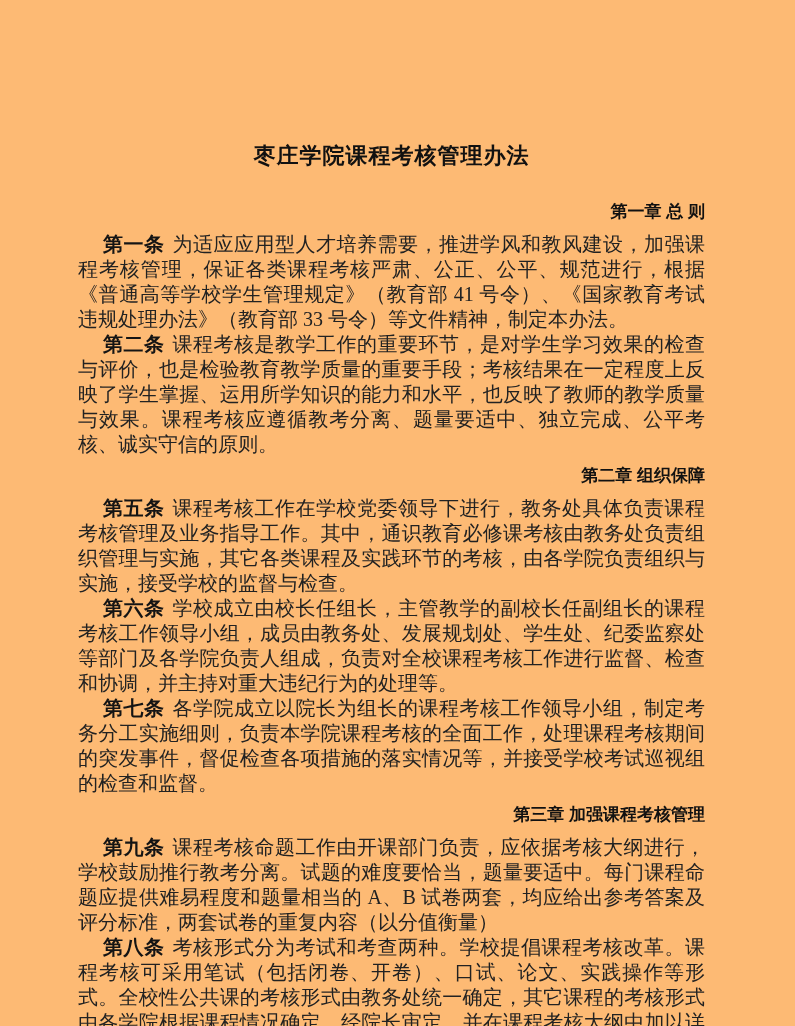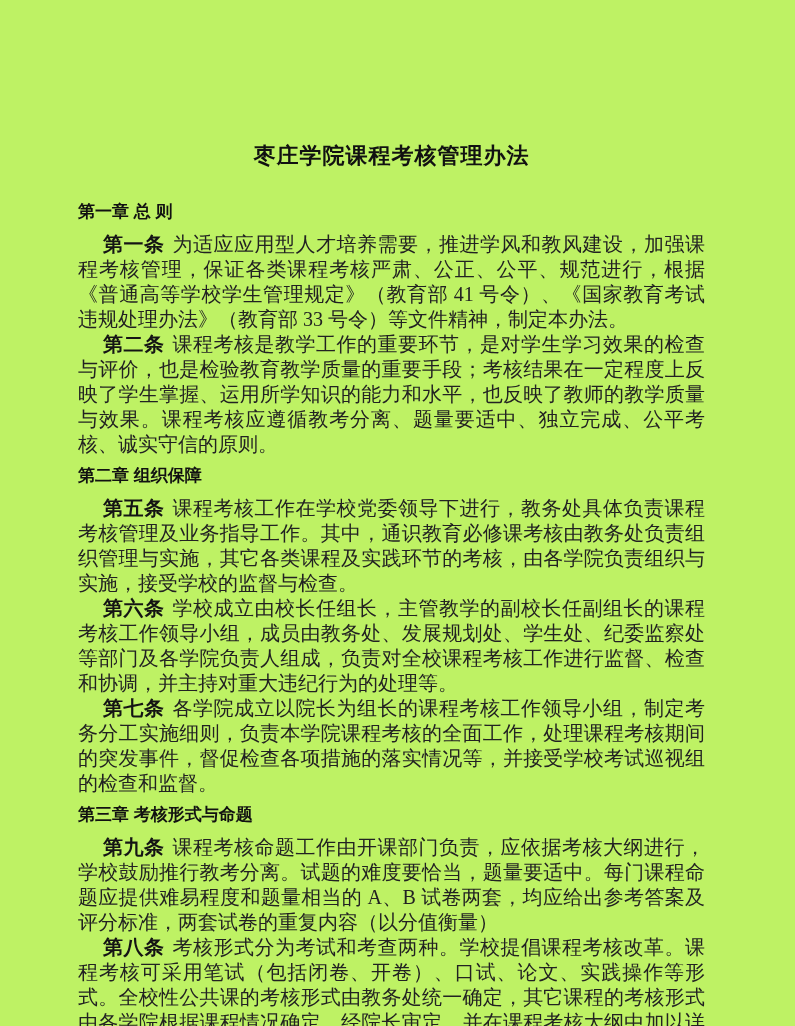--- a/index.html
+++ b/index.html
@@ -5,42 +5,42 @@
   html, body {
     margin: 0;
     padding: 0;
     background: #ffffff;
   }
   .page {
     position: relative;
     width: 795px;
     height: 1026px;
     margin: 0;
-    background: #bef264;
+    background: #fdba74;
     overflow: hidden;
     box-sizing: border-box;
     padding: 143px 90px 0 78px;
     color: #1f1f1f;
     font-family: "Liberation Serif", "DejaVu Serif", serif;
   }
   .doc-title {
     margin: 0 0 30px 0;
     font-size: 22px;
     line-height: 26px;
     font-weight: bold;
     text-align: center;
     letter-spacing: 1px;
     color: #111111;
   }
   .chapter-heading {
     margin: 6px 0 8px 0;
     font-size: 17px;
     line-height: 25px;
     font-weight: bold;
-    text-align: left;
+    text-align: right;
     color: #111111;
     font-family: "Liberation Sans", "DejaVu Sans", sans-serif;
   }
   .article {
     margin: 0;
     font-size: 20px;
     line-height: 25px;
     text-align: justify;
     text-justify: inter-ideograph;
     text-indent: 25px;
@@ -67,18 +67,18 @@
   </section>
 
   <section>
     <h2 class="chapter-heading">第二章 组织保障</h2>
     <p class="article"><span class="article-label">第五条</span><span class="article-text">课程考核工作在学校党委领导下进行，教务处具体负责课程考核管理及业务指导工作。其中，通识教育必修课考核由教务处负责组织管理与实施，其它各类课程及实践环节的考核，由各学院负责组织与实施，接受学校的监督与检查。</span></p>
     <p class="article"><span class="article-label">第六条</span><span class="article-text">学校成立由校长任组长，主管教学的副校长任副组长的课程考核工作领导小组，成员由教务处、发展规划处、学生处、纪委监察处等部门及各学院负责人组成，负责对全校课程考核工作进行监督、检查和协调，并主持对重大违纪行为的处理等。</span></p>
     <p class="article"><span class="article-label">第七条</span><span class="article-text">各学院成立以院长为组长的课程考核工作领导小组，制定考务分工实施细则，负责本学院课程考核的全面工作，处理课程考核期间的突发事件，督促检查各项措施的落实情况等，并接受学校考试巡视组的检查和监督。</span></p>
   </section>
 
   <section>
-    <h2 class="chapter-heading">第三章 考核形式与命题</h2>
+    <h2 class="chapter-heading">第三章 加强课程考核管理</h2>
     <p class="article"><span class="article-label">第九条</span><span class="article-text">课程考核命题工作由开课部门负责，应依据考核大纲进行，学校鼓励推行教考分离。试题的难度要恰当，题量要适中。每门课程命题应提供难易程度和题量相当的 A、B 试卷两套，均应给出参考答案及评分标准，两套试卷的重复内容（以分值衡量）</span></p>
     <p class="article"><span class="article-label">第八条</span><span class="article-text">考核形式分为考试和考查两种。学校提倡课程考核改革。课程考核可采用笔试（包括闭卷、开卷）、口试、论文、实践操作等形式。全校性公共课的考核形式由教务处统一确定，其它课程的考核形式由各学院根据课程情况确定，经院长审定，并在课程考核大纲中加以详细说明。</span></p>
   </section>
 
 </div>
 
 </body></html>

